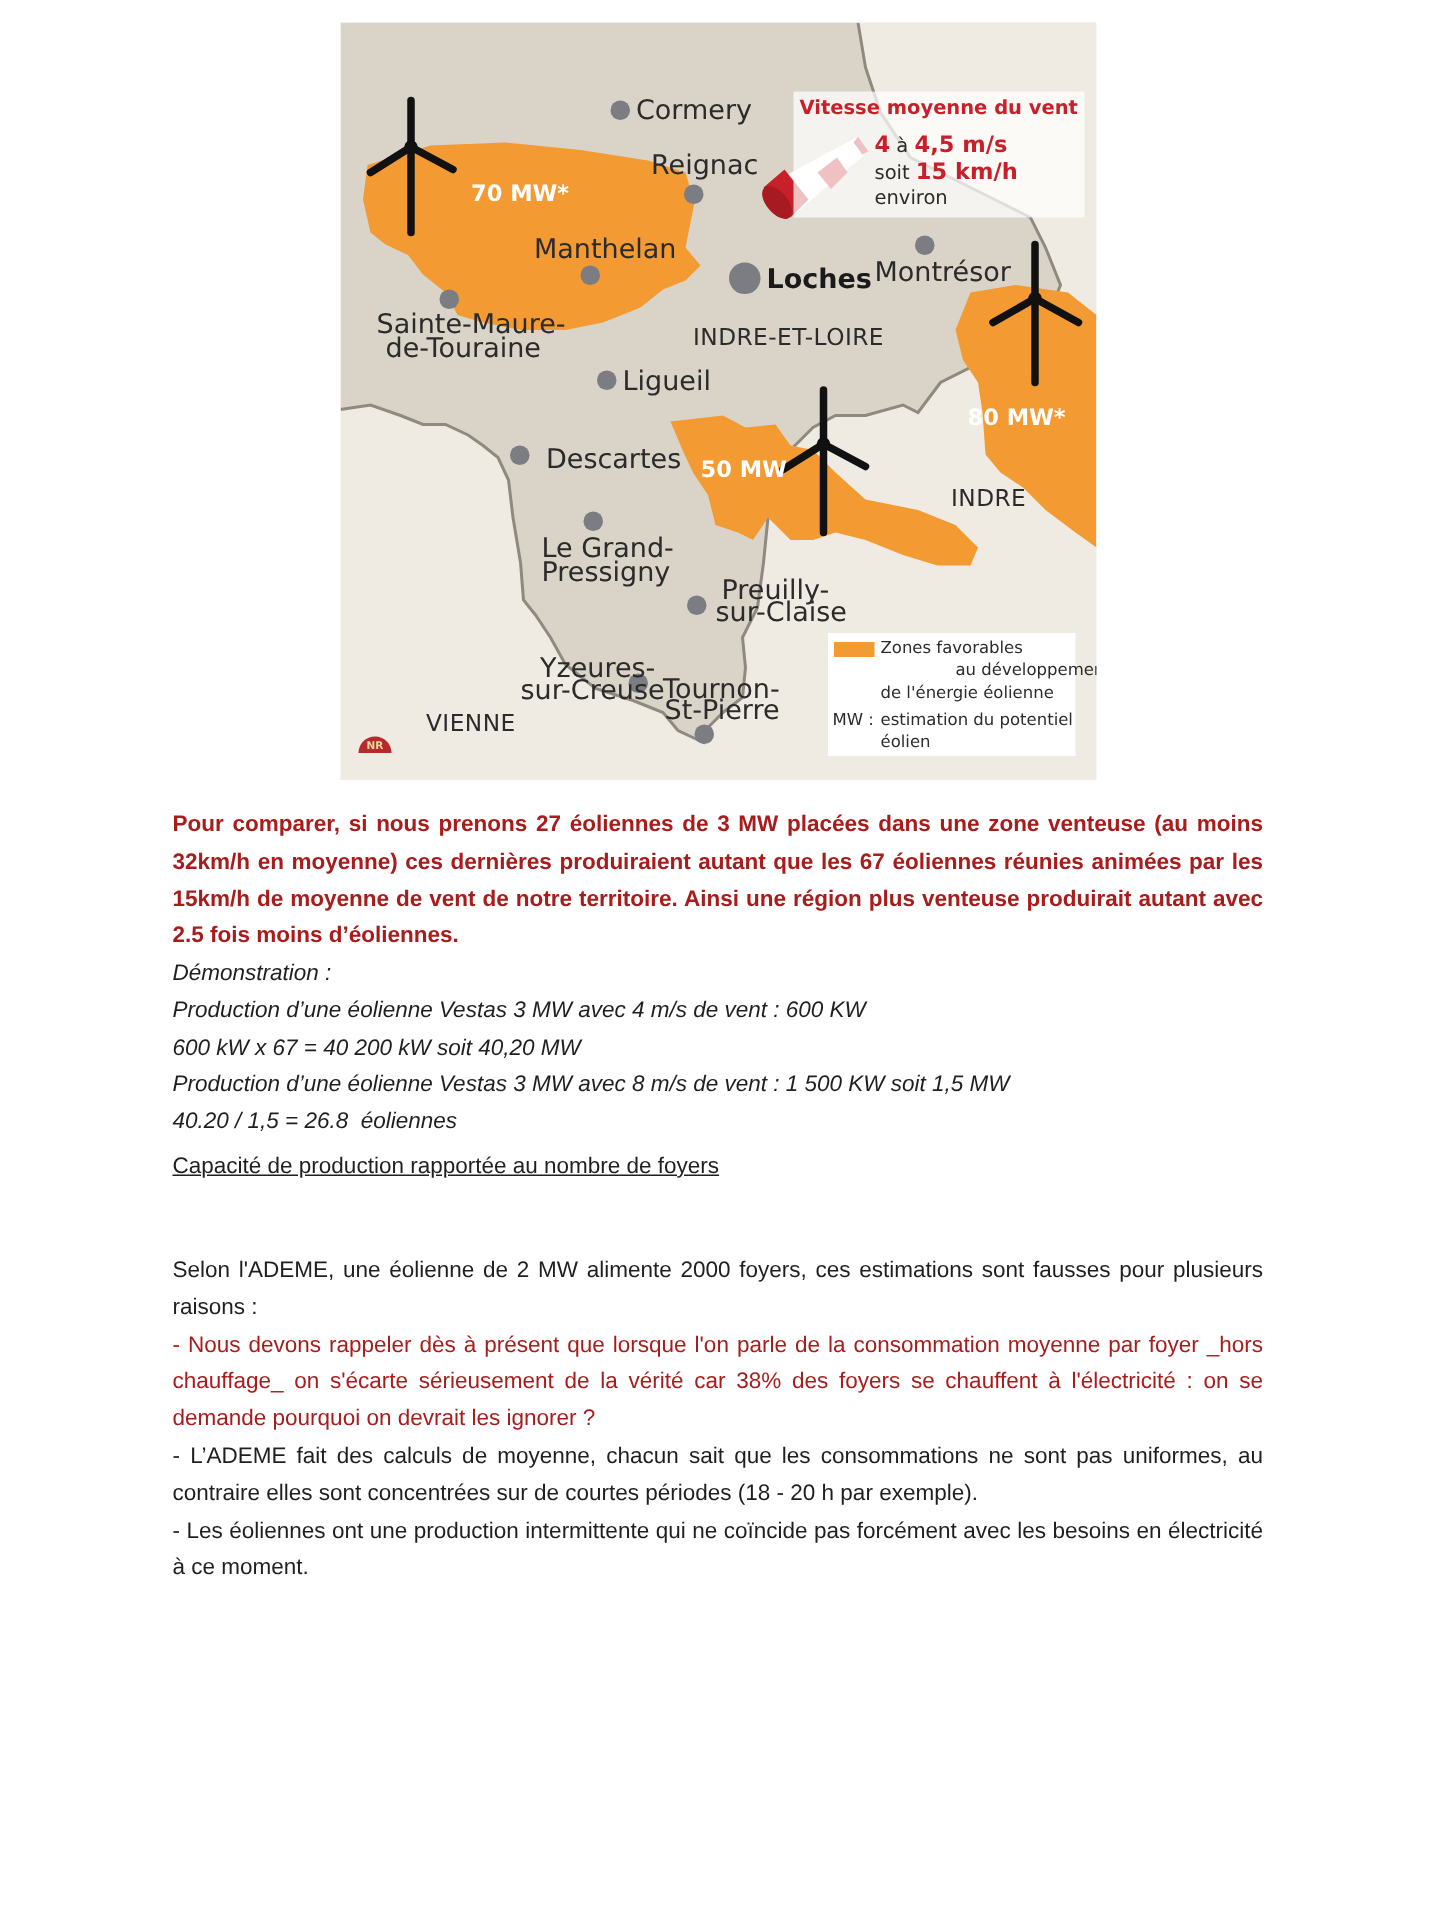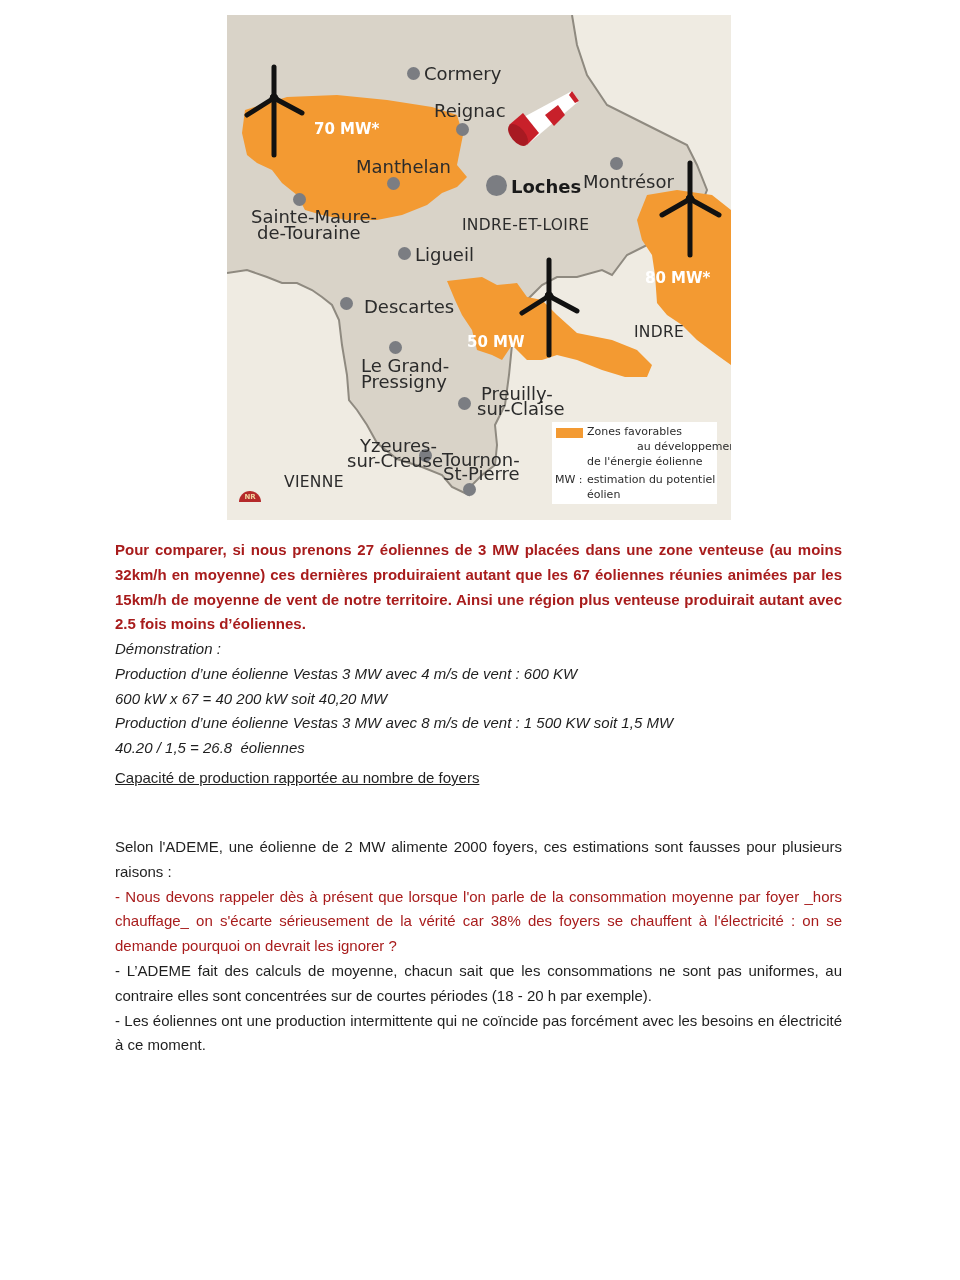--- a/index.html
+++ b/index.html
@@ -76,20 +76,33 @@
     <g>
       <polygon points="282,110 300,130 352,86 345,76" fill="#ffffff"></polygon>
       <polygon points="282,110 300,130 312,118 296,98" fill="#c8202a"></polygon>
       <polygon points="318,100 327,111 338,100 331,90" fill="#c8202a"></polygon>
       <polygon points="342,80 348,88 352,86 345,76" fill="#c8202a"></polygon>
       <ellipse cx="291" cy="120" rx="7" ry="13" transform="rotate(-40 291 120)" fill="#a81a22"></ellipse>
     </g>
   </svg>
 
 
+  <div class="wind-box">
+    <div class="wt">Vitesse moyenne du vent</div>
+    <div class="l" style="top:26px;">
+      <b>4</b>
+      <span>à</span>
+      <b>4,5 m/s</b>
+    </div>
+    <div class="l" style="top:44px;">
+      <span>soit</span>
+      <b>15 km/h</b>
+    </div>
+    <div class="l" style="top:64px;">environ</div>
+  </div>
 
   <div class="dot" style="left:180px;top:52px;"></div>
   <div class="dot" style="left:229px;top:108px;"></div>
   <div class="dot" style="left:160px;top:162px;"></div>
   <div class="dot big" style="left:259px;top:160px;"></div>
   <div class="dot" style="left:383px;top:142px;"></div>
   <div class="dot" style="left:66px;top:178px;"></div>
   <div class="dot" style="left:171px;top:232px;"></div>
   <div class="dot" style="left:113px;top:282px;"></div>
   <div class="dot" style="left:162px;top:326px;"></div>
@@ -113,21 +126,21 @@
   <div class="lbl town" style="left:133px;top:422px;">Yzeures-</div>
   <div class="lbl town" style="left:120px;top:437px;">sur-Creuse</div>
   <div class="lbl town" style="left:215px;top:436px;">Tournon-</div>
   <div class="lbl town" style="left:216px;top:450px;">St-Pierre</div>
 
   <div class="lbl dept" style="left:235px;top:202px;">INDRE-ET-LOIRE</div>
   <div class="lbl dept" style="left:407px;top:309px;">INDRE</div>
   <div class="lbl dept" style="left:57px;top:459px;">VIENNE</div>
 
   <div class="lbl mw" style="left:87px;top:107px;">70 MW*</div>
-  <div class="lbl mw" style="left:240px;top:291px;margin-top:29px;">50 MW</div>
+  <div class="lbl mw" style="left:240px;top:291px;">50 MW</div>
   <div class="lbl mw" style="left:418px;top:256px;">80 MW*</div>
 
   <div class="legend-box">
     <div class="sw"></div>
     <div class="t" style="left:35px;top:2px;">Zones favorables</div>
     <div class="t" style="left:37px;top:17px;margin-left:48px;">au développement</div>
     <div class="t" style="left:35px;top:32px;">de l'énergie éolienne</div>
     <div class="t" style="left:3px;top:50px;font-weight:normal;">MW :</div>
     <div class="t" style="left:35px;top:50px;">estimation du potentiel</div>
     <div class="t" style="left:35px;top:65px;">éolien</div>

